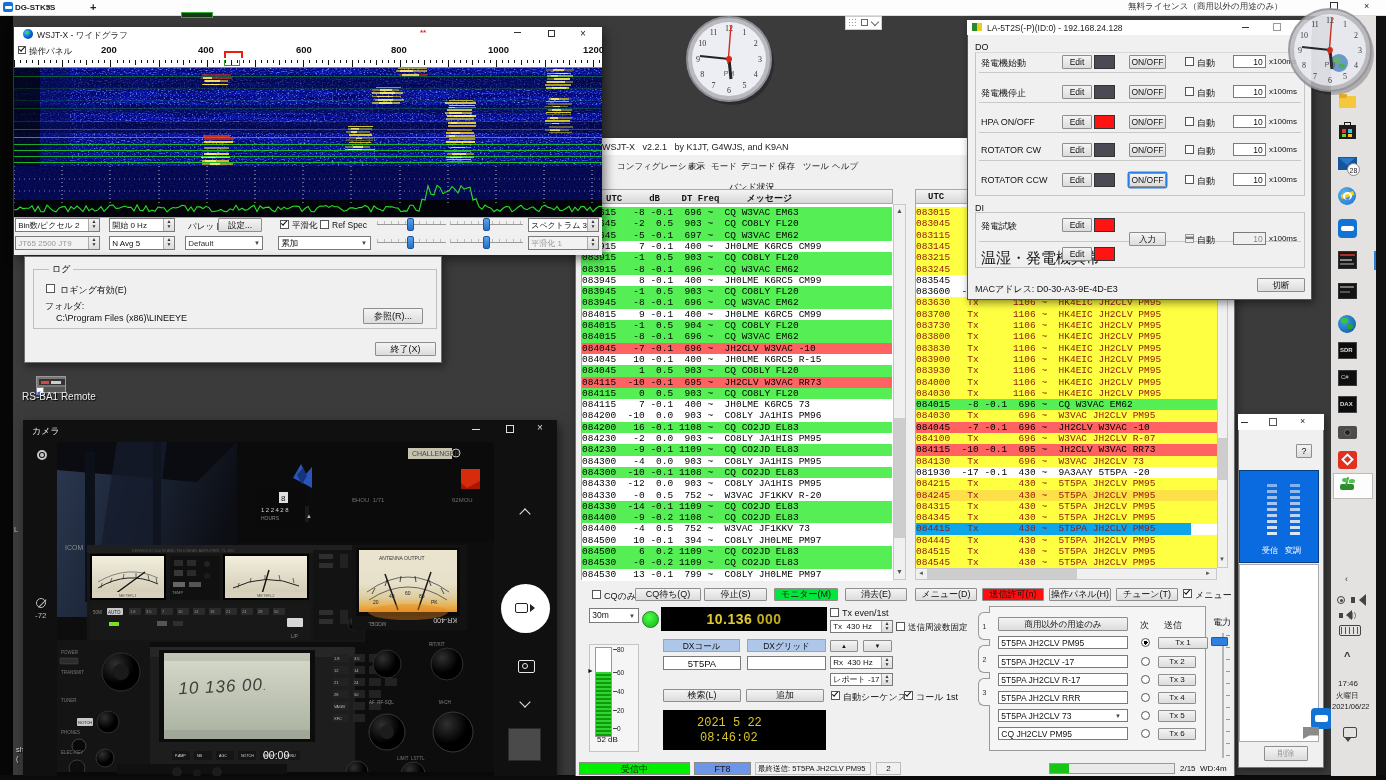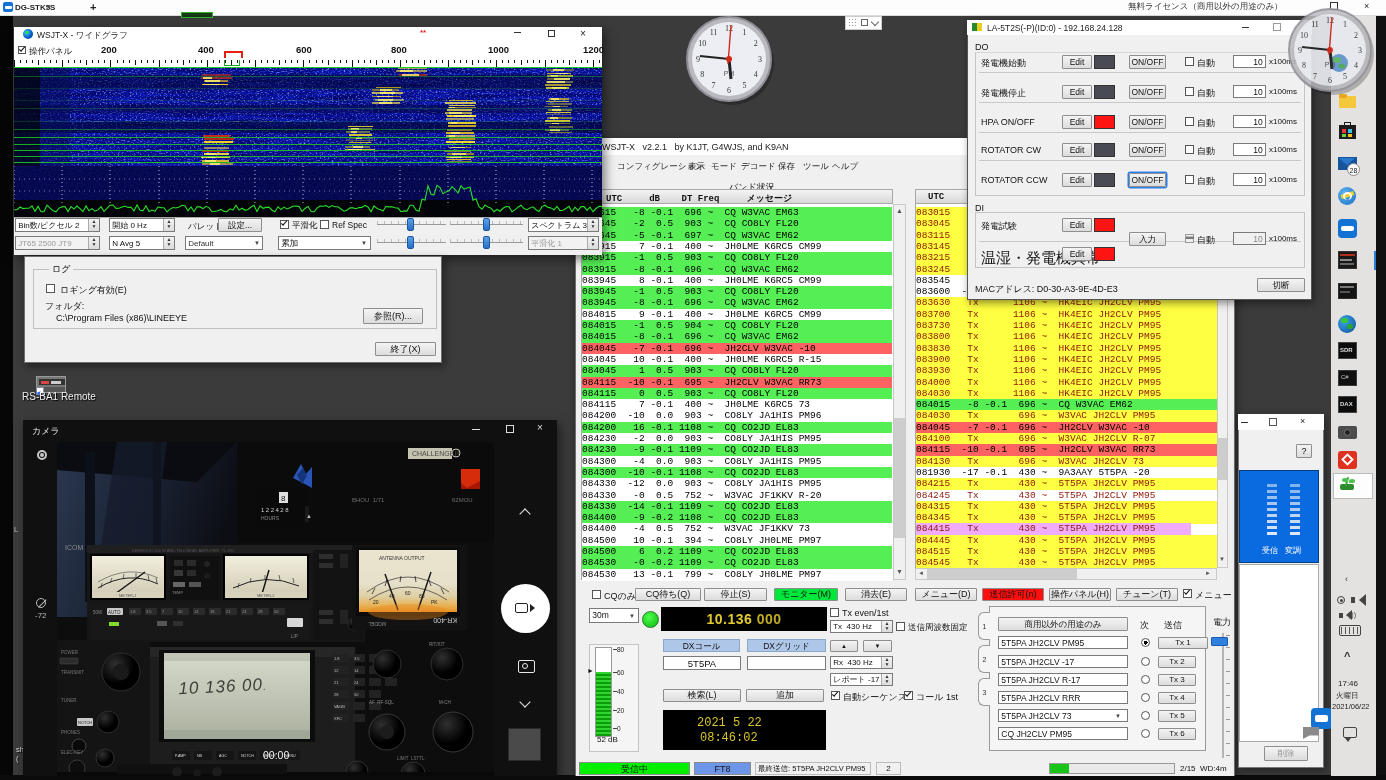--- a/index.html
+++ b/index.html
@@ -107,24 +107,24 @@
 <div class="abs mono" style="left:916px;top:376.5px;width:301px;height:12.0px;background:#ffff42;font-size:9.5px;line-height:11.3px;color:#8e1608;white-space:nowrap;overflow:hidden">084000&nbsp;&nbsp;&nbsp;Tx&nbsp;&nbsp;&nbsp;&nbsp;&nbsp;&nbsp;1106&nbsp;~&nbsp;&nbsp;HK4EIC&nbsp;JH2CLV&nbsp;PM95</div>
 <div class="abs mono" style="left:916px;top:387.8px;width:301px;height:12.0px;background:#ffff42;font-size:9.5px;line-height:11.3px;color:#8e1608;white-space:nowrap;overflow:hidden">084030&nbsp;&nbsp;&nbsp;Tx&nbsp;&nbsp;&nbsp;&nbsp;&nbsp;&nbsp;1106&nbsp;~&nbsp;&nbsp;HK4EIC&nbsp;JH2CLV&nbsp;PM95</div>
 <div class="abs mono" style="left:916px;top:399.1px;width:301px;height:12.0px;background:#55ef55;font-size:9.5px;line-height:11.3px;color:#000;white-space:nowrap;overflow:hidden">084015&nbsp;&nbsp;&nbsp;-8&nbsp;-0.1&nbsp;&nbsp;696&nbsp;~&nbsp;&nbsp;CQ&nbsp;W3VAC&nbsp;EM62</div>
 <div class="abs mono" style="left:916px;top:410.4px;width:301px;height:12.0px;background:#ffff42;font-size:9.5px;line-height:11.3px;color:#8e1608;white-space:nowrap;overflow:hidden">084030&nbsp;&nbsp;&nbsp;Tx&nbsp;&nbsp;&nbsp;&nbsp;&nbsp;&nbsp;&nbsp;696&nbsp;~&nbsp;&nbsp;W3VAC&nbsp;JH2CLV&nbsp;PM95</div>
 <div class="abs mono" style="left:916px;top:421.70000000000005px;width:301px;height:12.0px;background:#ff6262;font-size:9.5px;line-height:11.3px;color:#000;white-space:nowrap;overflow:hidden">084045&nbsp;&nbsp;&nbsp;-7&nbsp;-0.1&nbsp;&nbsp;696&nbsp;~&nbsp;&nbsp;JH2CLV&nbsp;W3VAC&nbsp;-10</div>
 <div class="abs mono" style="left:916px;top:433.0px;width:301px;height:12.0px;background:#ffff42;font-size:9.5px;line-height:11.3px;color:#8e1608;white-space:nowrap;overflow:hidden">084100&nbsp;&nbsp;&nbsp;Tx&nbsp;&nbsp;&nbsp;&nbsp;&nbsp;&nbsp;&nbsp;696&nbsp;~&nbsp;&nbsp;W3VAC&nbsp;JH2CLV&nbsp;R-07</div>
 <div class="abs mono" style="left:916px;top:444.3px;width:301px;height:12.0px;background:#ff6262;font-size:9.5px;line-height:11.3px;color:#000;white-space:nowrap;overflow:hidden">084115&nbsp;&nbsp;-10&nbsp;-0.1&nbsp;&nbsp;695&nbsp;~&nbsp;&nbsp;JH2CLV&nbsp;W3VAC&nbsp;RR73</div>
 <div class="abs mono" style="left:916px;top:455.6px;width:301px;height:12.0px;background:#ffff42;font-size:9.5px;line-height:11.3px;color:#8e1608;white-space:nowrap;overflow:hidden">084130&nbsp;&nbsp;&nbsp;Tx&nbsp;&nbsp;&nbsp;&nbsp;&nbsp;&nbsp;&nbsp;696&nbsp;~&nbsp;&nbsp;W3VAC&nbsp;JH2CLV&nbsp;73</div>
 <div class="abs mono" style="left:916px;top:466.90000000000003px;width:301px;height:12.0px;background:#ffffff;font-size:9.5px;line-height:11.3px;color:#000;white-space:nowrap;overflow:hidden">081930&nbsp;&nbsp;-17&nbsp;-0.1&nbsp;&nbsp;430&nbsp;~&nbsp;&nbsp;9A3AAY&nbsp;5T5PA&nbsp;-20</div>
 <div class="abs mono" style="left:916px;top:478.20000000000005px;width:301px;height:12.0px;background:#ffff42;font-size:9.5px;line-height:11.3px;color:#8e1608;white-space:nowrap;overflow:hidden">084215&nbsp;&nbsp;&nbsp;Tx&nbsp;&nbsp;&nbsp;&nbsp;&nbsp;&nbsp;&nbsp;430&nbsp;~&nbsp;&nbsp;5T5PA&nbsp;JH2CLV&nbsp;PM95</div>
-<div class="abs mono" style="left:916px;top:489.5px;width:301px;height:12.0px;background:#ffffff;font-size:9.5px;line-height:11.3px;color:#8e1608;white-space:nowrap;overflow:hidden">084245&nbsp;&nbsp;&nbsp;Tx&nbsp;&nbsp;&nbsp;&nbsp;&nbsp;&nbsp;&nbsp;430&nbsp;~&nbsp;&nbsp;5T5PA&nbsp;JH2CLV&nbsp;PM95</div>
+<div class="abs mono" style="left:916px;top:489.5px;width:301px;height:12.0px;background:#fde047;font-size:9.5px;line-height:11.3px;color:#8e1608;white-space:nowrap;overflow:hidden">084245&nbsp;&nbsp;&nbsp;Tx&nbsp;&nbsp;&nbsp;&nbsp;&nbsp;&nbsp;&nbsp;430&nbsp;~&nbsp;&nbsp;5T5PA&nbsp;JH2CLV&nbsp;PM95</div>
 <div class="abs mono" style="left:916px;top:500.8px;width:301px;height:12.0px;background:#ffff42;font-size:9.5px;line-height:11.3px;color:#8e1608;white-space:nowrap;overflow:hidden">084315&nbsp;&nbsp;&nbsp;Tx&nbsp;&nbsp;&nbsp;&nbsp;&nbsp;&nbsp;&nbsp;430&nbsp;~&nbsp;&nbsp;5T5PA&nbsp;JH2CLV&nbsp;PM95</div>
 <div class="abs mono" style="left:916px;top:512.1px;width:301px;height:12.0px;background:#ffff42;font-size:9.5px;line-height:11.3px;color:#8e1608;white-space:nowrap;overflow:hidden">084345&nbsp;&nbsp;&nbsp;Tx&nbsp;&nbsp;&nbsp;&nbsp;&nbsp;&nbsp;&nbsp;430&nbsp;~&nbsp;&nbsp;5T5PA&nbsp;JH2CLV&nbsp;PM95</div>
-<div class="abs mono" style="left:916px;top:523.4000000000001px;width:275px;height:12.0px;background:#f0abfc;font-size:9.5px;line-height:11.3px;color:#8e1608;white-space:nowrap;overflow:hidden">084415&nbsp;&nbsp;&nbsp;Tx&nbsp;&nbsp;&nbsp;&nbsp;&nbsp;&nbsp;&nbsp;430&nbsp;~&nbsp;&nbsp;5T5PA&nbsp;JH2CLV&nbsp;PM95</div>
+<div class="abs mono" style="left:916px;top:523.4000000000001px;width:275px;height:12.0px;background:#0ea5e9;font-size:9.5px;line-height:11.3px;color:#8e1608;white-space:nowrap;overflow:hidden">084415&nbsp;&nbsp;&nbsp;Tx&nbsp;&nbsp;&nbsp;&nbsp;&nbsp;&nbsp;&nbsp;430&nbsp;~&nbsp;&nbsp;5T5PA&nbsp;JH2CLV&nbsp;PM95</div>
 <div class="abs mono" style="left:916px;top:534.7px;width:301px;height:12.0px;background:#ffff42;font-size:9.5px;line-height:11.3px;color:#8e1608;white-space:nowrap;overflow:hidden">084445&nbsp;&nbsp;&nbsp;Tx&nbsp;&nbsp;&nbsp;&nbsp;&nbsp;&nbsp;&nbsp;430&nbsp;~&nbsp;&nbsp;5T5PA&nbsp;JH2CLV&nbsp;PM95</div>
 <div class="abs mono" style="left:916px;top:546.0px;width:301px;height:12.0px;background:#ffff42;font-size:9.5px;line-height:11.3px;color:#8e1608;white-space:nowrap;overflow:hidden">084515&nbsp;&nbsp;&nbsp;Tx&nbsp;&nbsp;&nbsp;&nbsp;&nbsp;&nbsp;&nbsp;430&nbsp;~&nbsp;&nbsp;5T5PA&nbsp;JH2CLV&nbsp;PM95</div>
 <div class="abs mono" style="left:916px;top:557.3px;width:301px;height:12.0px;background:#ffff42;font-size:9.5px;line-height:11.3px;color:#8e1608;white-space:nowrap;overflow:hidden">084545&nbsp;&nbsp;&nbsp;Tx&nbsp;&nbsp;&nbsp;&nbsp;&nbsp;&nbsp;&nbsp;430&nbsp;~&nbsp;&nbsp;5T5PA&nbsp;JH2CLV&nbsp;PM95</div>
 <div class="abs" style="left:1217px;top:204px;width:11px;height:364px;background:#f0f0f0;border:1px solid #c8c8c8"></div>
 <div class="abs" style="left:1219px;top:207px;font-size:6px;color:#555">▲</div>
 <div class="abs" style="left:1219px;top:556px;font-size:6px;color:#555">▼</div>
 <div class="abs" style="left:1218px;top:438px;width:9px;height:42px;background:#cdcdcd"></div>
 <div class="abs" style="left:915px;top:568px;width:302px;height:12px;background:#f0f0f0;border:1px solid #c8c8c8"></div>
 <div class="abs" style="left:918px;top:570px;font-size:6px;color:#555;transform:scaleX(-1)">►</div>
 <div class="abs" style="left:1205px;top:570px;font-size:6px;color:#555">►</div>

